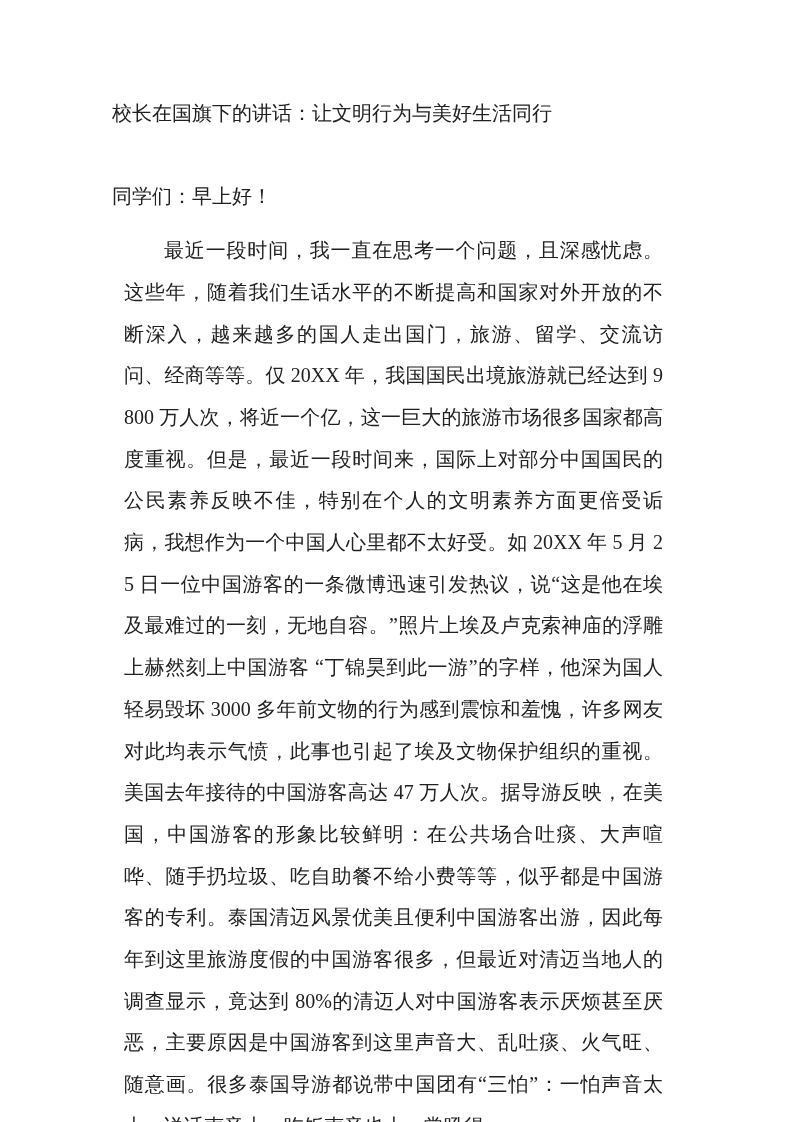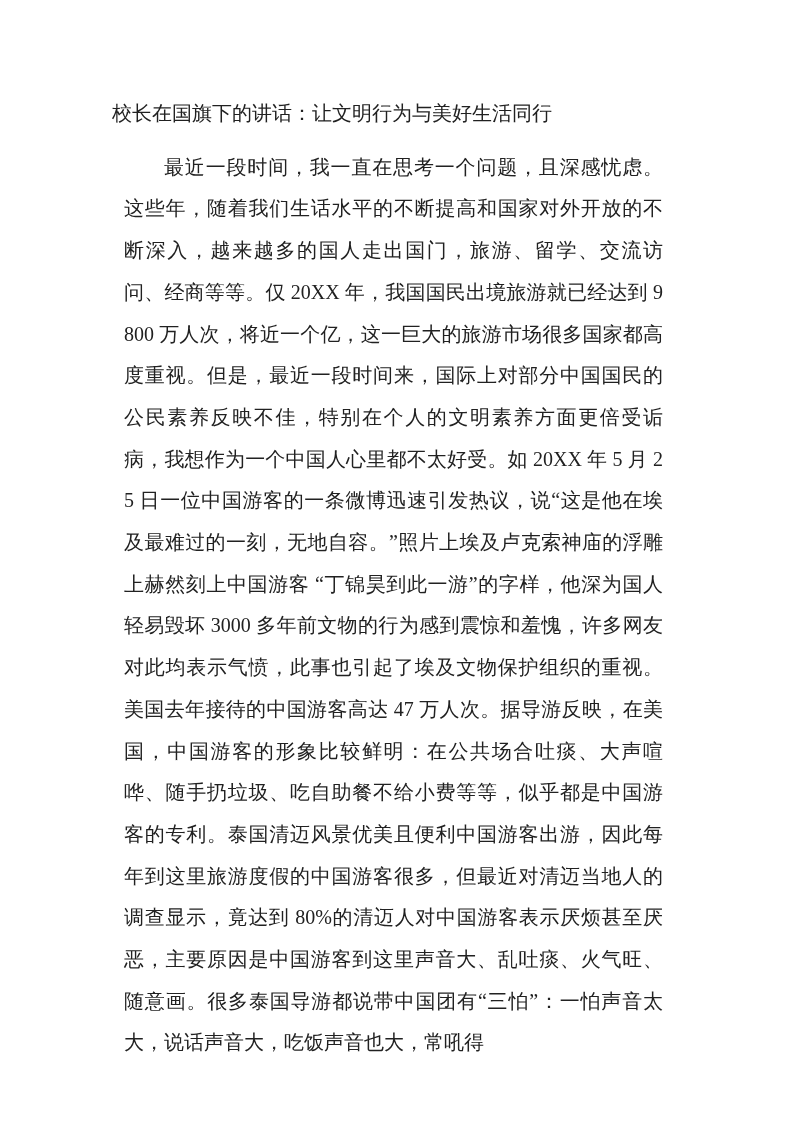--- a/index.html
+++ b/index.html
@@ -41,15 +41,16 @@
     text-justify: inter-ideograph;
     word-break: break-all;
   }
 </style>
 </head>
 <body>
 
 <div class="page">
   <div class="content">
     <p class="doc-title">校长在国旗下的讲话：让文明行为与美好生活同行</p>
+    <p class="greeting">同学们：早上好！</p>
     <p class="body-para">最近一段时间，我一直在思考一个问题，且深感忧虑。这些年，随着我们生话水平的不断提高和国家对外开放的不断深入，越来越多的国人走出国门，旅游、留学、交流访问、经商等等。仅 20XX 年，我国国民出境旅游就已经达到 9800 万人次，将近一个亿，这一巨大的旅游市场很多国家都高度重视。但是，最近一段时间来，国际上对部分中国国民的公民素养反映不佳，特别在个人的文明素养方面更倍受诟病，我想作为一个中国人心里都不太好受。如 20XX 年 5 月 25 日一位中国游客的一条微博迅速引发热议，说“这是他在埃及最难过的一刻，无地自容。”照片上埃及卢克索神庙的浮雕上赫然刻上中国游客 “丁锦昊到此一游”的字样，他深为国人轻易毁坏 3000 多年前文物的行为感到震惊和羞愧，许多网友对此均表示气愤，此事也引起了埃及文物保护组织的重视。美国去年接待的中国游客高达 47 万人次。据导游反映，在美国，中国游客的形象比较鲜明：在公共场合吐痰、大声喧哗、随手扔垃圾、吃自助餐不给小费等等，似乎都是中国游客的专利。泰国清迈风景优美且便利中国游客出游，因此每年到这里旅游度假的中国游客很多，但最近对清迈当地人的调查显示，竟达到 80%的清迈人对中国游客表示厌烦甚至厌恶，主要原因是中国游客到这里声音大、乱吐痰、火气旺、随意画。很多泰国导游都说带中国团有“三怕”：一怕声音太大，说话声音大，吃饭声音也大，常吼得</p>
   </div>
 </div>
 
 </body></html>

